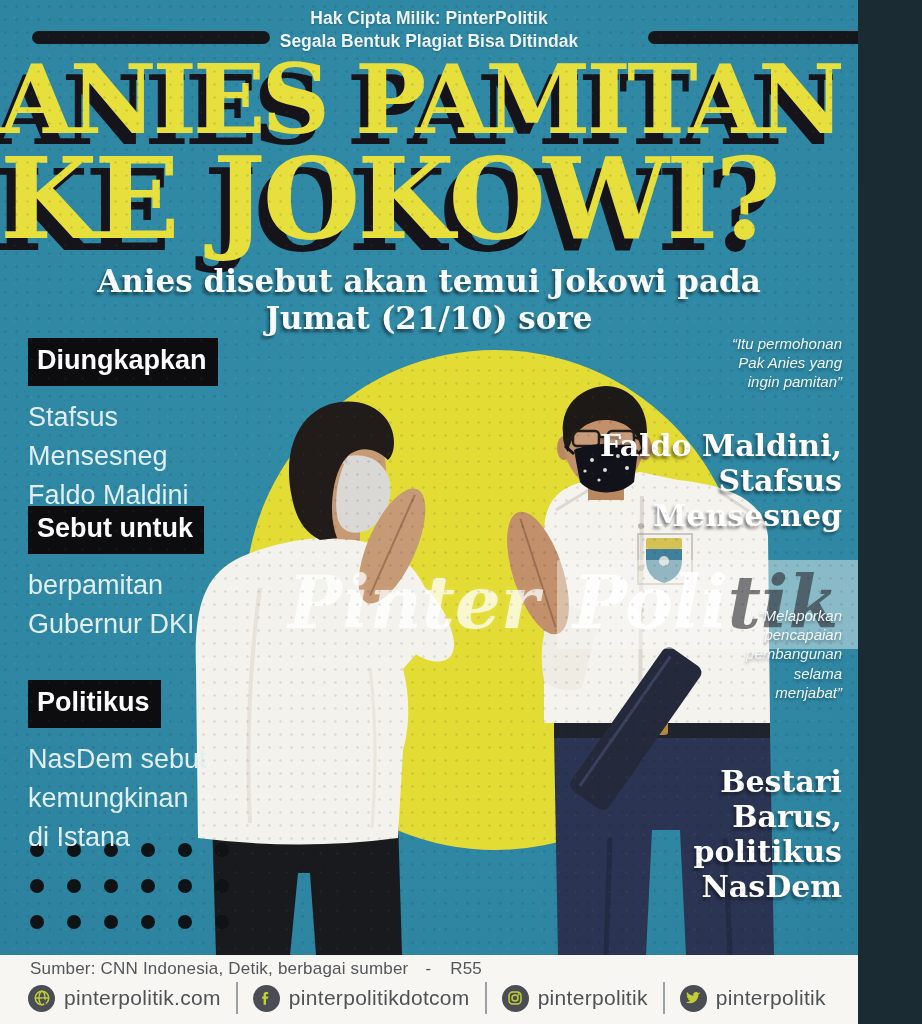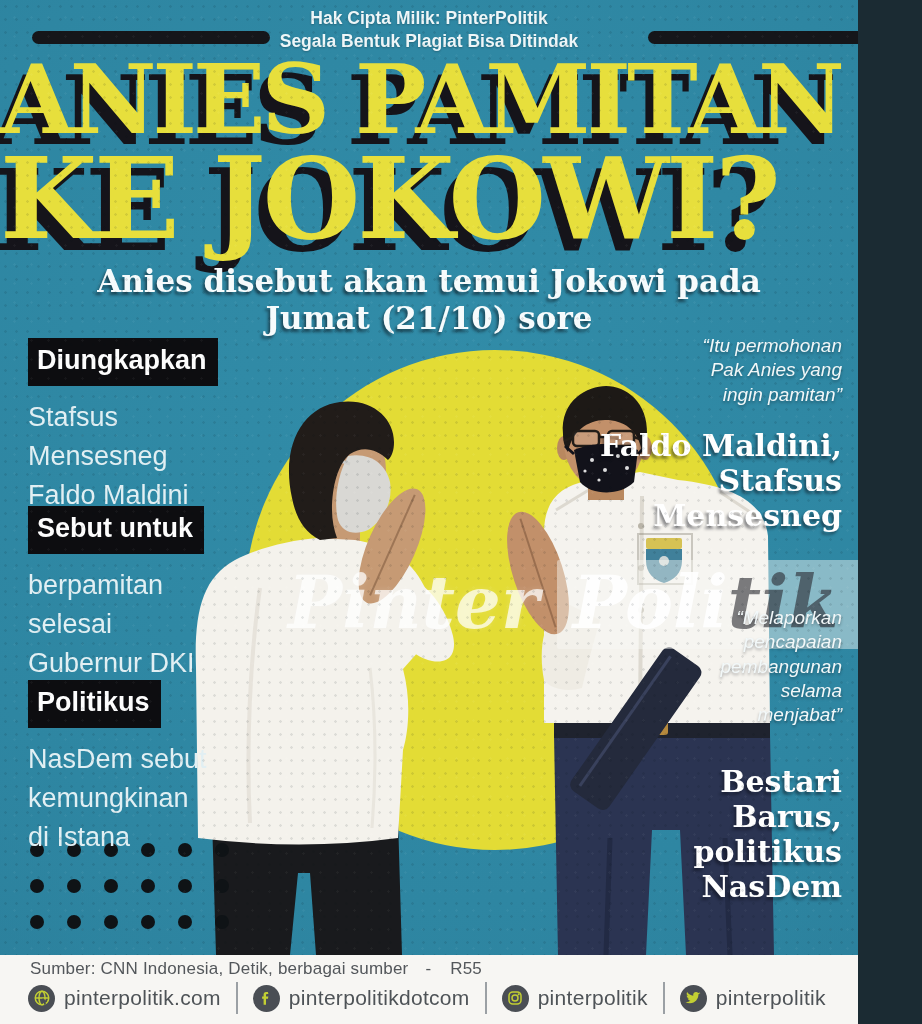--- a/index.html
+++ b/index.html
@@ -40,21 +40,21 @@
   .watermark .wbox{background:rgba(248,248,243,.45);padding:0 42px 4px 16px;border-radius:2px;}
   .watermark .w2a{color:rgba(255,255,255,.9);}
   .watermark .w2b{color:rgba(40,40,46,.6);}
   
   .fact{position:absolute;left:28px;z-index:4;font-size:27px;line-height:1.45;color:#e1eff3;}
   .fact .lbl{display:inline-block;background:#0d0d10;color:#fdfdfd;font-weight:bold;
     padding:3px 11px 6px 9px;margin-bottom:12px;text-align:right;}
   .fact.b1{top:338px;} .fact.b2{top:506px;} .fact.b3{top:680px;}
   
   .rcol{position:absolute;right:16px;z-index:4;text-align:right;color:#f2f8f9;}
-  .quote{font-style:italic;font-size:19px;line-height:1.28;text-shadow:0 2px 3px rgba(8,12,18,.35);}
+  .quote{font-style:italic;font-size:15px;line-height:1.28;text-shadow:0 2px 3px rgba(8,12,18,.35);}
   .attr{font-family:"DejaVu Serif",serif;font-weight:bold;font-size:30px;line-height:1.17;
     color:#ffffff;text-shadow:-2px 3px 3px rgba(8,10,20,.45);}
   .q1{top:334px;} .a1{top:428px;} .q2{top:606px;} .a2{top:764px;}
   
   .dots{position:absolute;left:30px;top:843px;z-index:2;display:grid;
     grid-template-columns:repeat(6,14px);grid-auto-rows:14px;column-gap:23px;row-gap:22px;}
   .dots i{display:block;width:14px;height:14px;border-radius:50%;background:#0f1316;}
   
   .footer{position:absolute;left:0;bottom:0;width:922px;height:69px;background:#f7f6f3;z-index:12;}
   .source{position:absolute;left:30px;top:4px;font-size:17px;color:#53575b;letter-spacing:.2px;}
@@ -175,21 +175,20 @@
 
   <div class="fact b1">
     <span class="lbl">Diungkapkan</span>
     <div>Stafsus</div>
     <div>Mensesneg</div>
     <div>Faldo Maldini</div>
   </div>
   <div class="fact b2">
     <span class="lbl">Sebut untuk</span>
     <div>berpamitan</div>
-    <div>selesai</div>
     <div>Gubernur DKI</div>
   </div>
   <div class="fact b3">
     <span class="lbl">Politikus</span>
     <div>NasDem sebut</div>
     <div>kemungkinan</div>
     <div>di Istana</div>
   </div>
 
   <div class="rcol quote q1">

